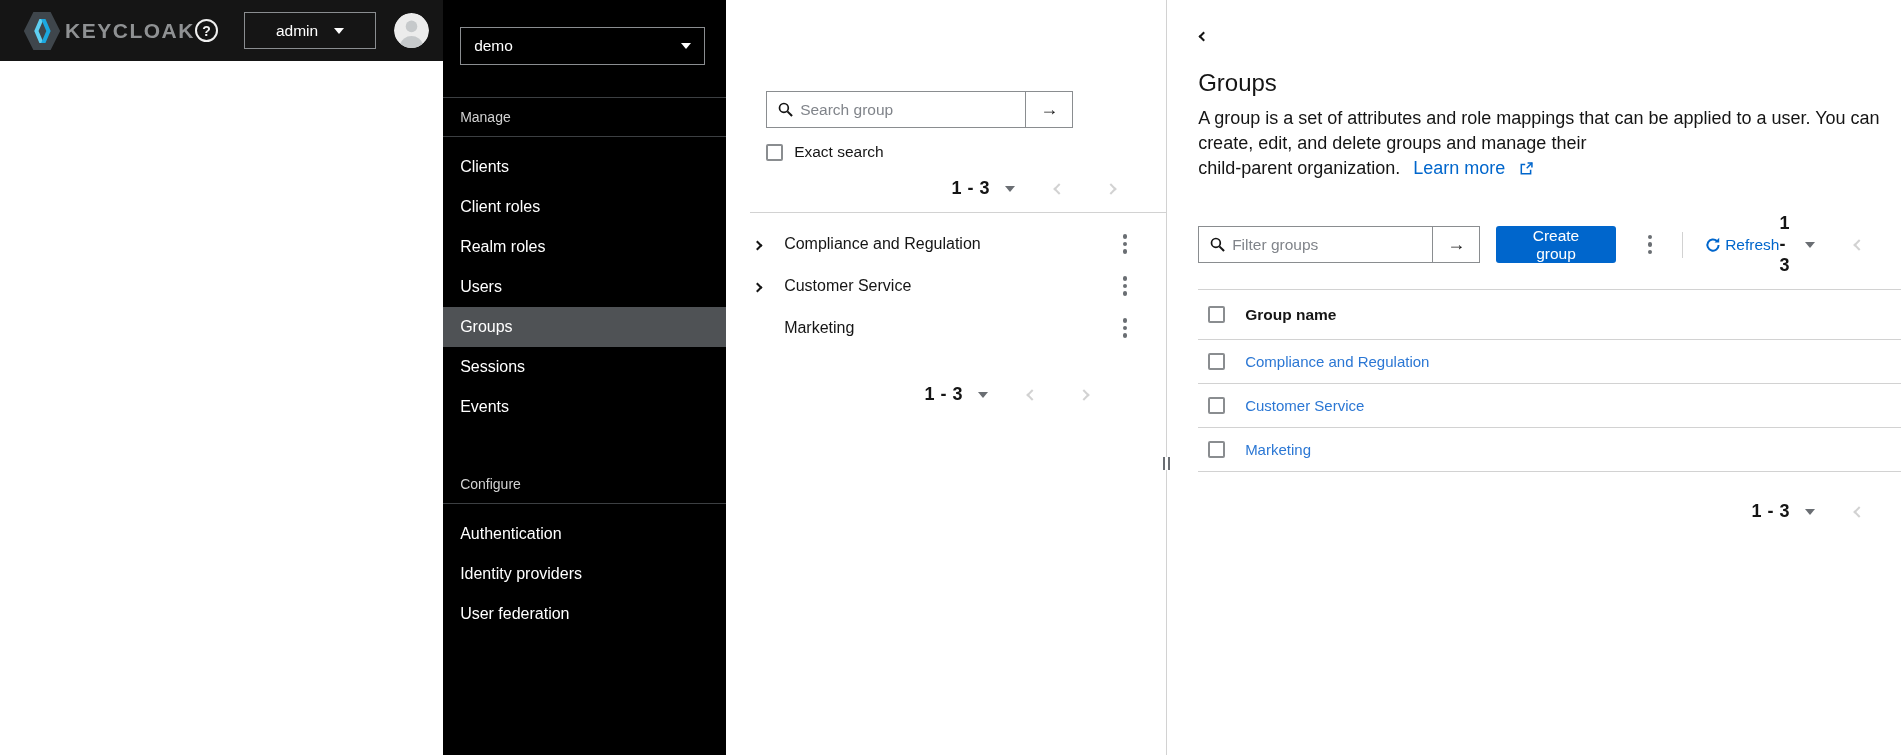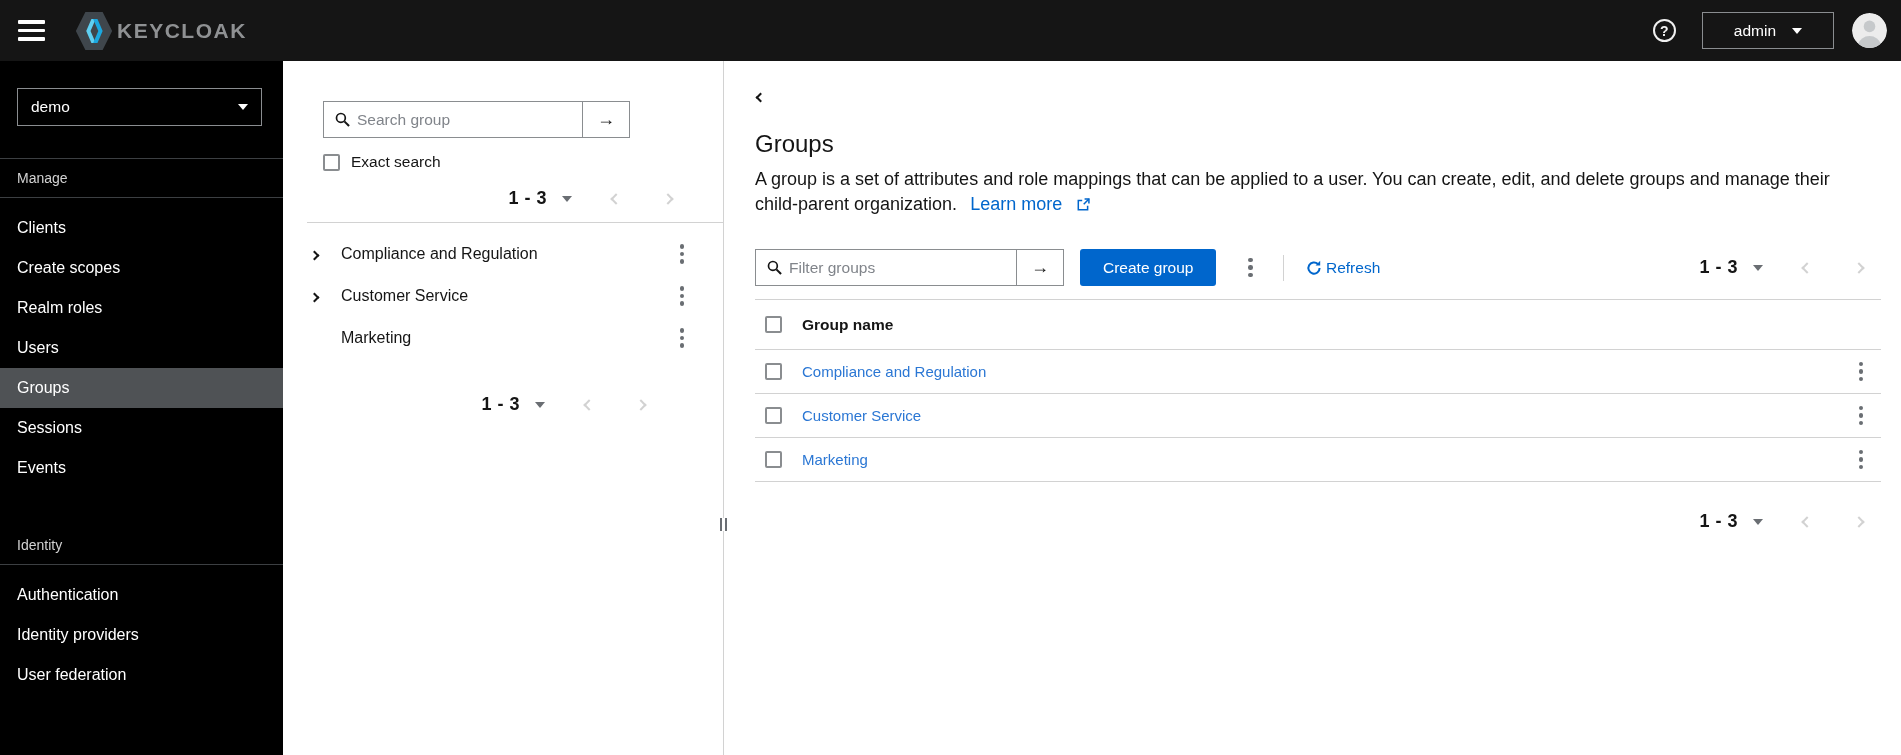--- a/index.html
+++ b/index.html
@@ -1,19 +1,19 @@
 <!DOCTYPE html>
 <html><head>
 <meta charset="utf-8">
 <style>
   * { box-sizing: border-box; margin: 0; padding: 0; }
   html,body { width:1901px; height:755px; overflow:hidden; background:#fff;
               font-family:"Liberation Sans", sans-serif; color:#151515; }
 
-  .app { width:1901px; height:755px; display:flex; flex-direction:column; }
+  .app { width:1901px; height:755px; display:flex; flex-direction:row;justify-content:center; }
 
   
   .topbar { height:61px; background:#151515; display:flex; align-items:center;
             padding:0 14px 0 18px; flex-shrink:0; }
   .hamburger { width:27px; display:flex; flex-direction:column; gap:5px; cursor:pointer;
                background:none; border:none; padding:2px 0; }
   .hamburger span { display:block; height:3.5px; background:#fff; border-radius:1px; }
   .brand { display:flex; align-items:center; margin-left:30px; }
   .brand-text { color:#8f9193; font-weight:700; font-size:21px; letter-spacing:1.5px; margin-left:4px; }
   .topbar-spacer { flex:1; }
@@ -37,21 +37,21 @@
                   padding:0 13px; font-size:15.5px; color:#fff; cursor:pointer; background:none; width:245px; }
   .nav-section-title { border-top:1px solid #3c3f42; border-bottom:1px solid #3c3f42;
                        padding:11px 16px 11px 17px; font-size:14px; color:#d2d2d2; }
   .nav-section-title.manage { margin-top:32px; }
   .nav-section-title.configure { margin-top:28px; border-top:none; }
   .nav-list { list-style:none; padding:10px 0; }
   .nav-item { height:40px; line-height:40px; padding-left:17px; font-size:16px; color:#fff; cursor:pointer; }
   .nav-item.active { background:#4f5255; }
 
   
-  .tree-panel { width:441px; flex-shrink:0; position:relative; padding-top:40px;
+  .tree-panel { width:441px; flex-shrink:0; position:relative; padding-top:91px;
                 border-right:1px solid #d2d2d2; }
   .drag-handle { position:absolute; right:-4px; top:457px; width:7px; height:13px;
                  border-left:2px solid #6a6e73; border-right:2px solid #6a6e73; background:#fff; cursor:col-resize; }
   .search-group { margin-left:40px; width:307px; height:37px; border:1px solid #8a8d90;
                   display:flex; align-items:stretch; background:#fff; }
   .search-group .sicon { display:flex; align-items:center; padding:0 7px 0 11px; }
   .search-group input { flex:1; border:none; outline:none; font-size:15.5px; min-width:0;
                         font-family:"Liberation Sans",sans-serif; color:#151515; }
   .search-group input::placeholder { color:#80848a; }
   .arrow-btn { width:47px; border:none; border-left:1px solid #8a8d90; background:#fff;
@@ -154,29 +154,29 @@
 
     <nav class="sidebar">
       <button class="realm-select">
         <span>demo</span>
         <span class="caret-down"></span>
       </button>
 
       <div class="nav-section-title manage">Manage</div>
       <ul class="nav-list">
         <li class="nav-item">Clients</li>
-        <li class="nav-item">Create scopes</li>
+        <li class="nav-item">Client roles</li>
         <li class="nav-item">Realm roles</li>
         <li class="nav-item">Users</li>
         <li class="nav-item active">Groups</li>
         <li class="nav-item">Sessions</li>
         <li class="nav-item">Events</li>
       </ul>
 
-      <div class="nav-section-title configure">Identity</div>
+      <div class="nav-section-title configure">Configure</div>
       <ul class="nav-list">
         <li class="nav-item">Authentication</li>
         <li class="nav-item">Identity providers</li>
         <li class="nav-item">User federation</li>
       </ul>
     </nav>
 
     <section class="tree-panel">
       <div class="search-group">
         <span class="sicon">

